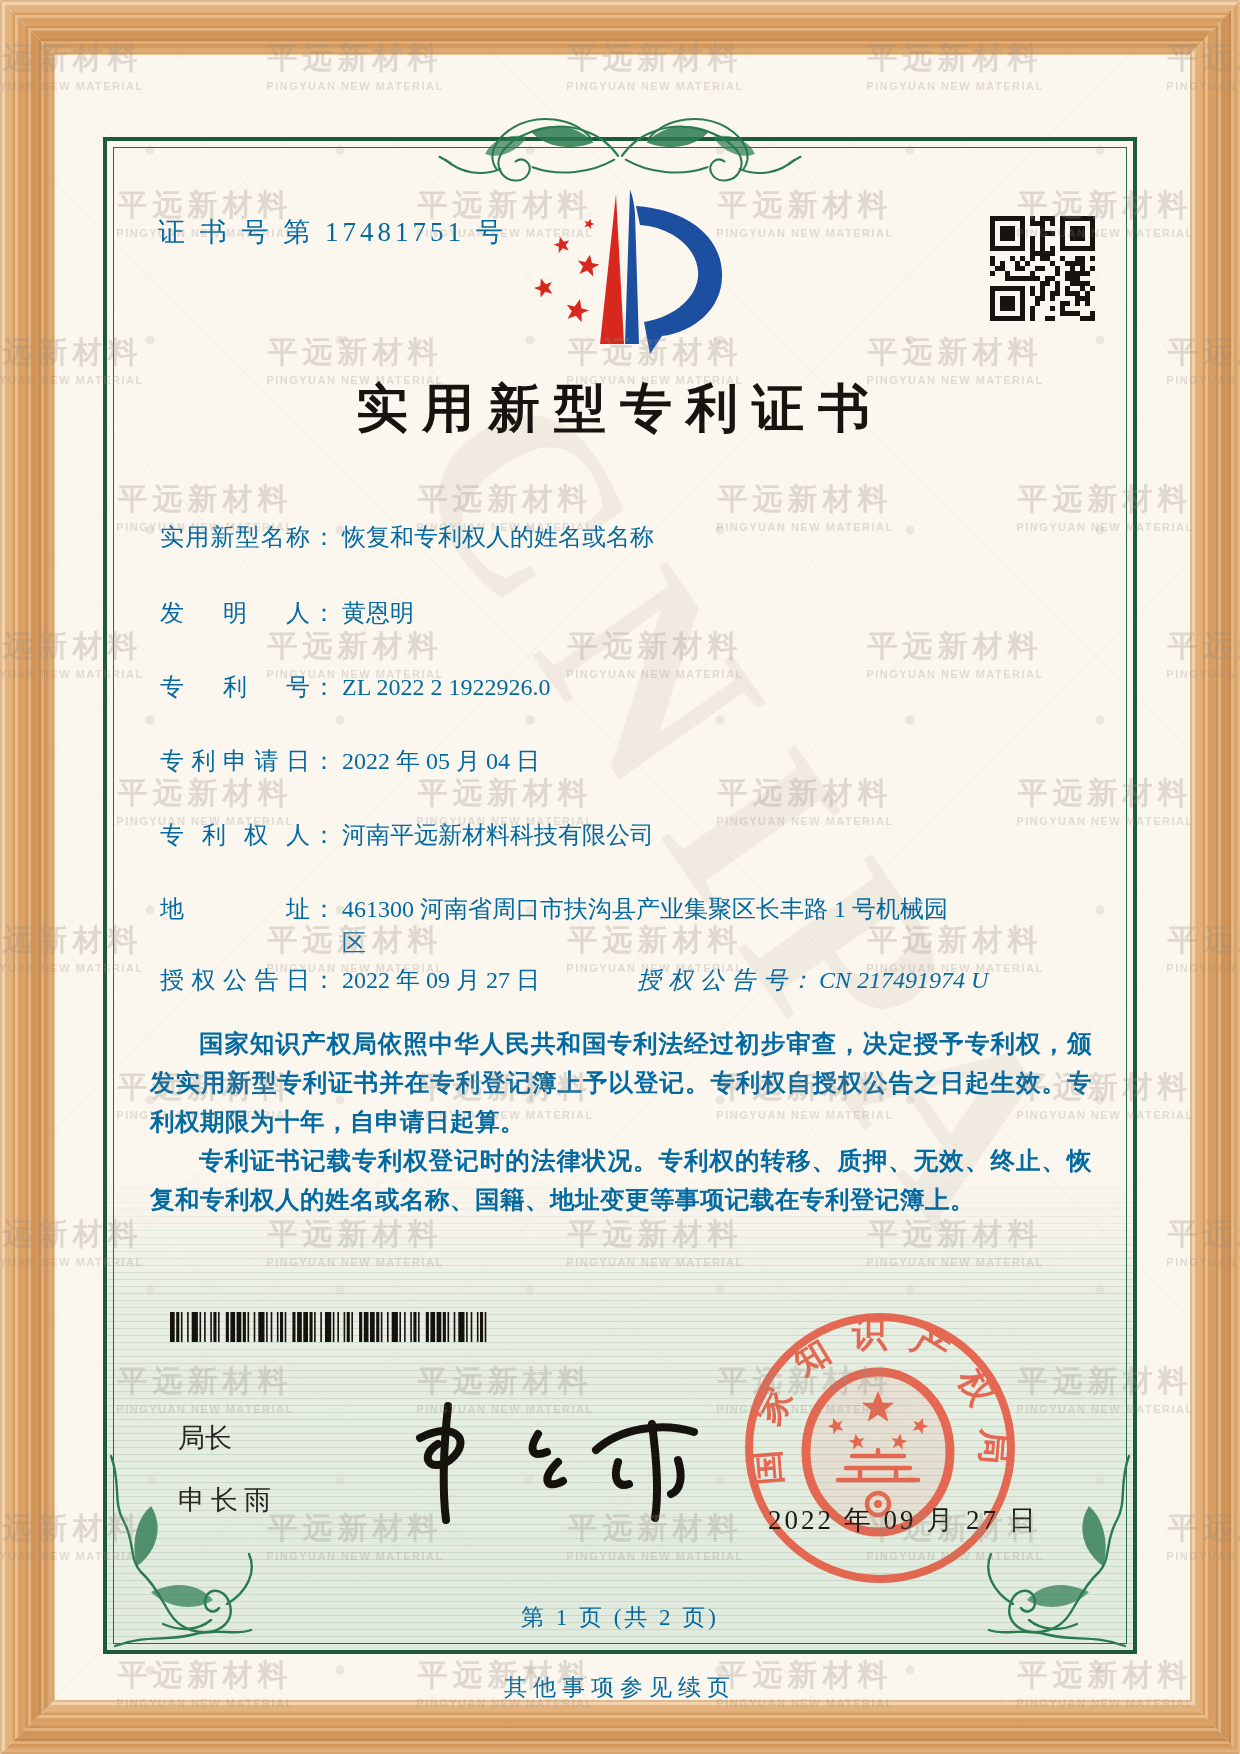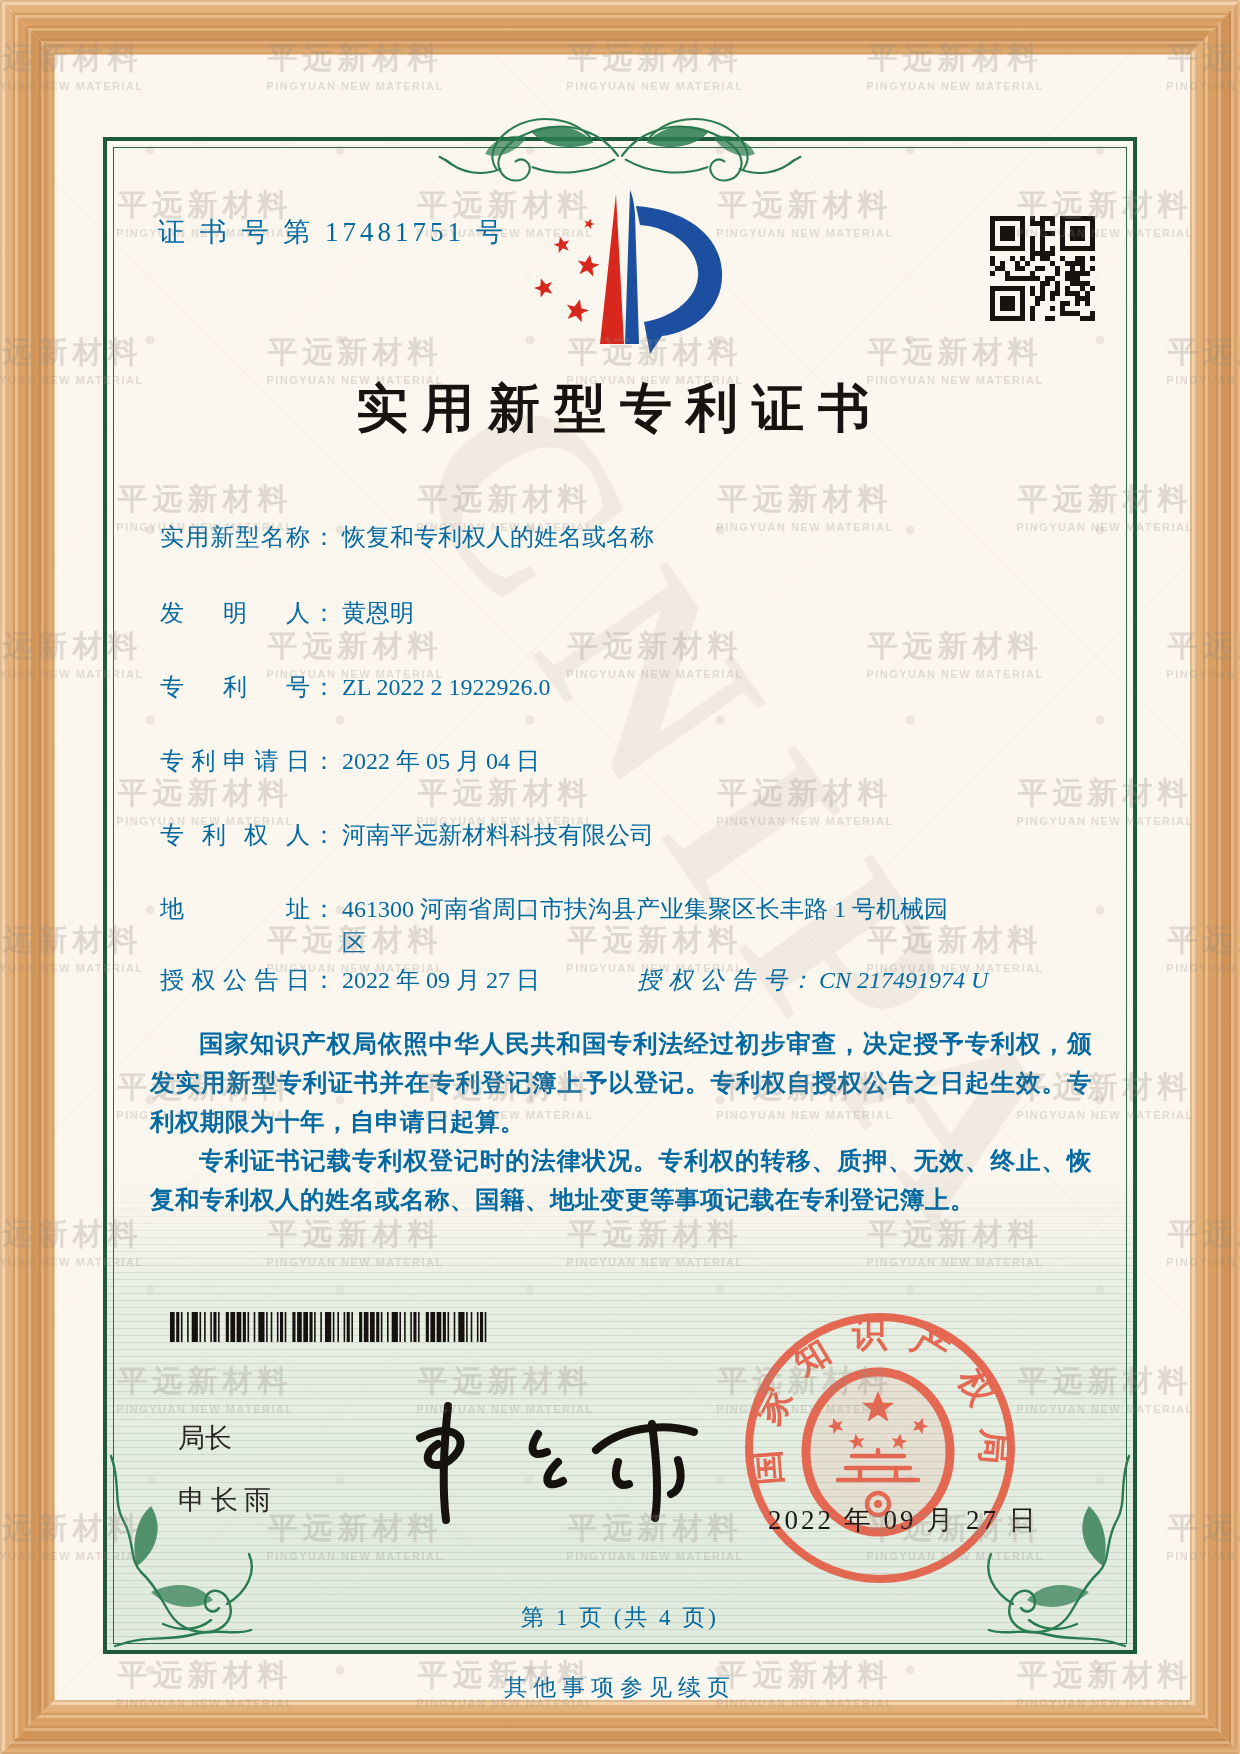--- a/index.html
+++ b/index.html
@@ -428,21 +428,21 @@
         <path d="M-18,16 V28"></path>
           <path d="M18,16 V28"></path>
           <path d="M0,4 V-2"></path>
         <circle cx="0" cy="52" r="11"></circle>
       </g>
       <circle cx="0" cy="52" r="4" fill="#e4604a"></circle>
     </g>
   </svg>
   <div class="txt seal-date">2022 年 09 月 27 日</div>
 
-  <div class="txt footer-page">第 1 页 (共 4 页)</div>
+  <div class="txt footer-page">第 1 页 (共 2 页)</div>
   <div class="txt footer-cont">其他事项参见续页</div>
 
   <div id="wm-layer">
       <div class="wm" style="left: -70px; top: 38px;">
         <div class="wm-cn">平远新材料</div>
         <div class="wm-en">PINGYUAN NEW MATERIAL</div>
       </div>
       <div class="wm" style="left: 230px; top: 38px;">
         <div class="wm-cn">平远新材料</div>
         <div class="wm-en">PINGYUAN NEW MATERIAL</div>

